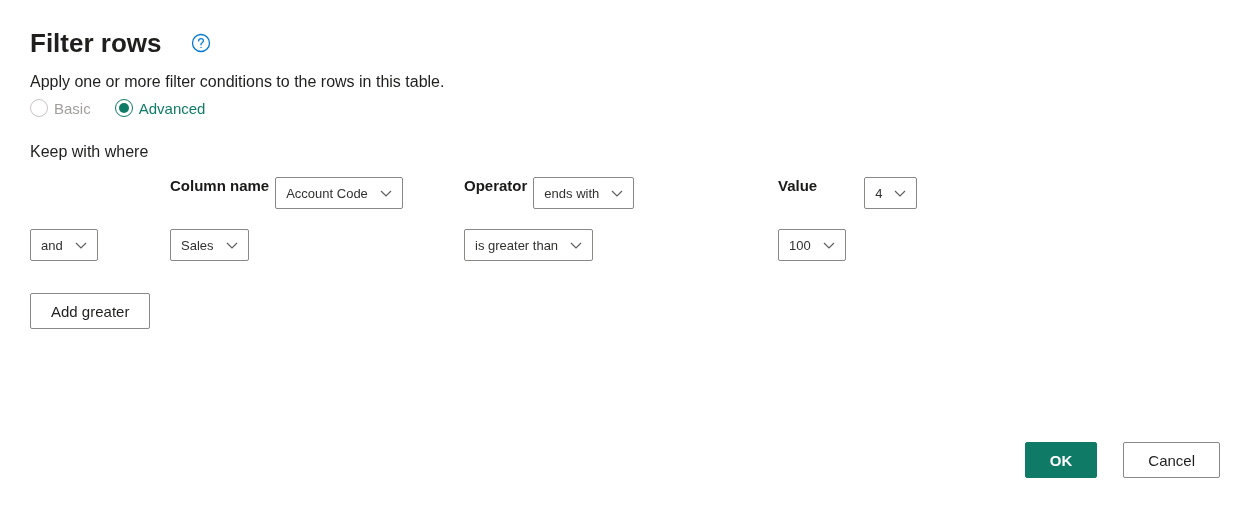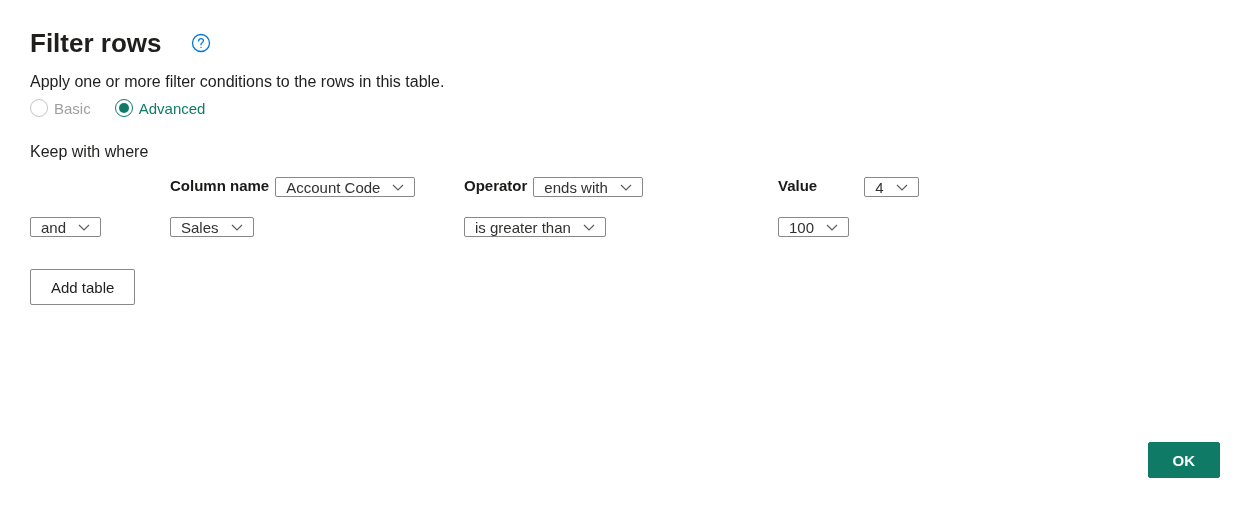--- a/index.html
+++ b/index.html
@@ -91,27 +91,27 @@
   .col.col-column { width: 280px; flex: 0 0 280px; }
   .col.col-operator { width: 300px; flex: 0 0 300px; }
   .col.col-value { width: 390px; flex: 0 0 390px; gap: 47px; }
   .col .col-header {
     font-weight: 600;
     font-size: 15px;
     color: #1b1a19;
   }
   .control {
     position: relative;
-    height: 20px;
+    height: 32px;
     border: 1px solid #8a8886;
     border-radius: 2px;
     display: flex;
     align-items: center;
     padding: 0 34px 0 10px;
-    font-size: 15px;
+    font-size: 13px;
     background: #fff;
     cursor: pointer;
   }
   .control .chevron {
     position: absolute;
     right: 8px;
     top: 50%;
     transform: translateY(-50%);
     width: 16px;
     height: 16px;
@@ -246,20 +246,21 @@
           <svg class="chevron" viewBox="0 0 16 16" fill="none" stroke="currentColor" stroke-width="1.2">
               <path d="M3 6l5 5 5-5"></path>
             </svg>
         </div>
       </div>
     </div>
 
   </div>
 
   <div class="add-clause-wrap">
-    <button class="btn btn-secondary">Add table</button>
+    <button class="btn btn-secondary">Add greater</button>
   </div>
 
 </div>
 
 <div class="footer">
   <button class="btn btn-primary wide">OK</button>
+  <button class="btn btn-secondary wide">Cancel</button>
 </div>
 
 </body></html>

